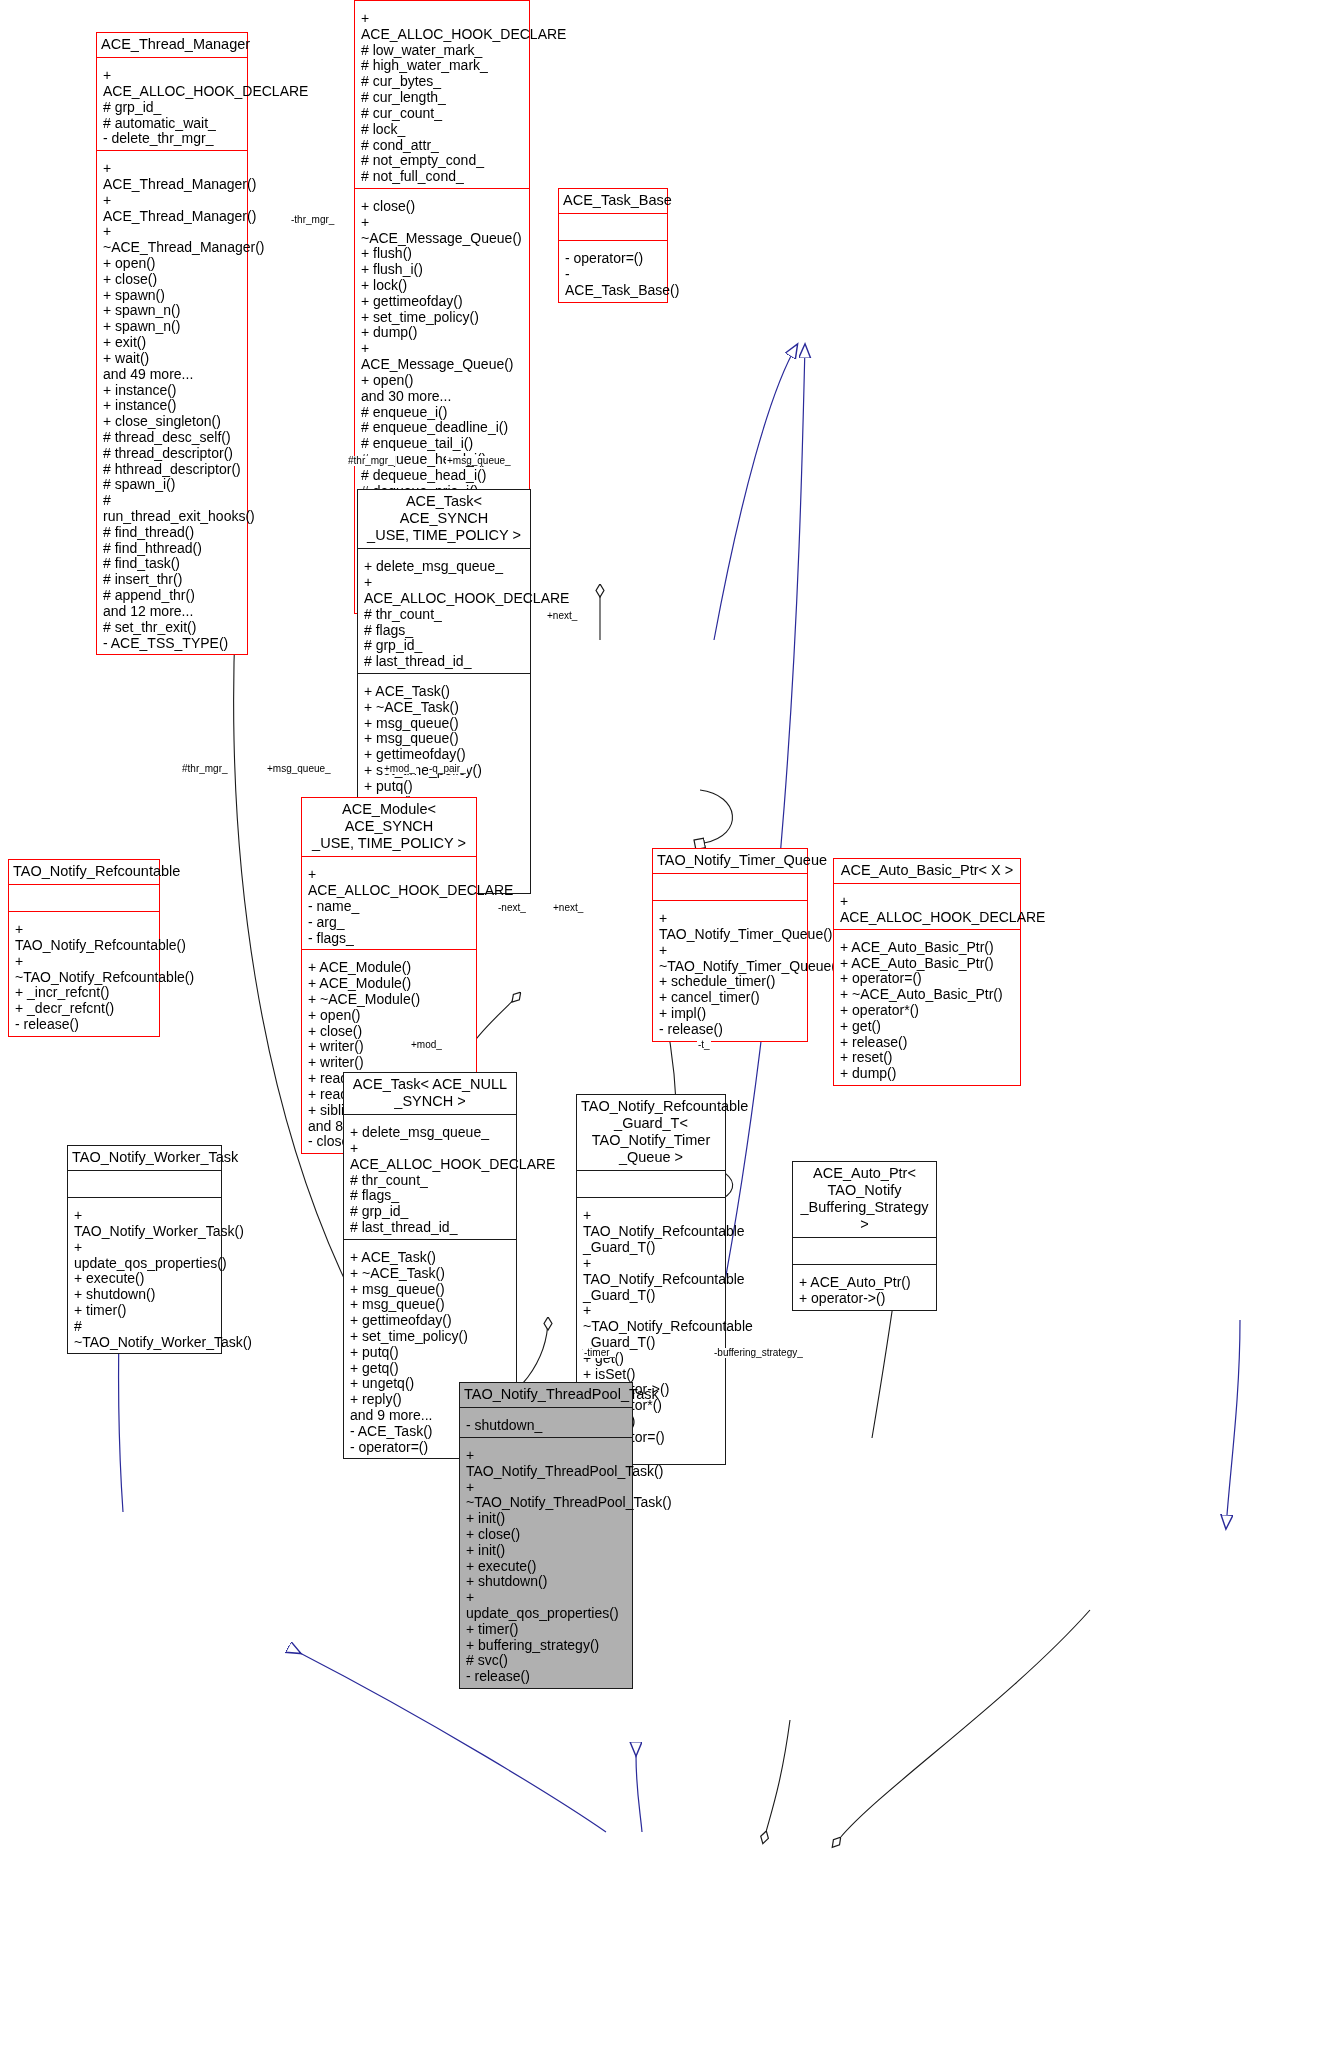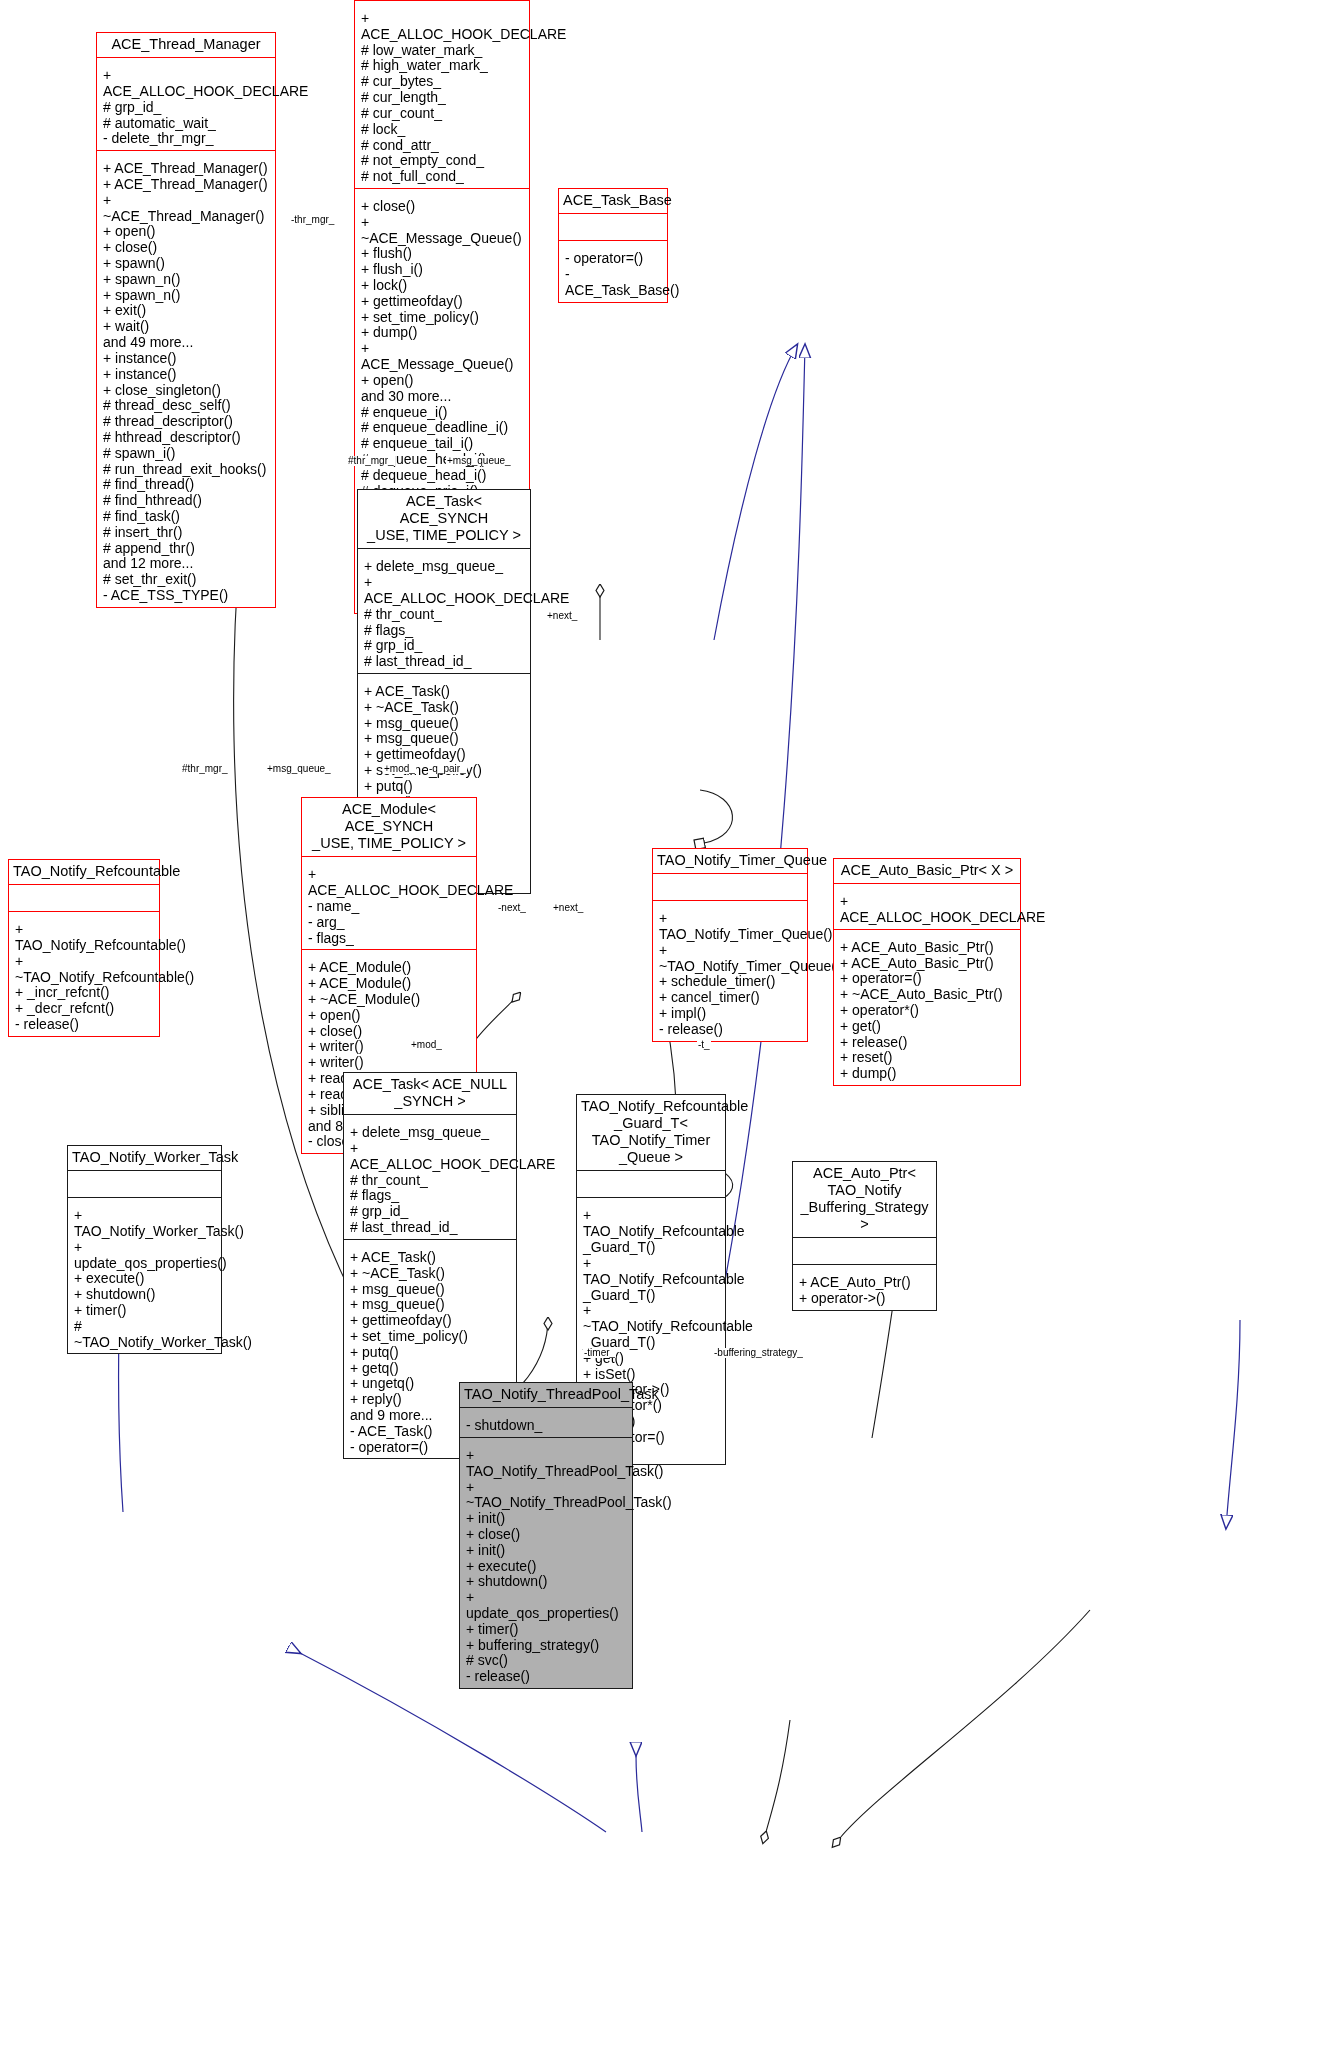--- a/index.html
+++ b/index.html
@@ -85,21 +85,21 @@
 
     <path d="M123,1512 C118,1440 118,1350 120,1288" stroke="#2a2a9a" fill="none" stroke-width="1.2" marker-end="url(#arrowHollow)"></path>
 
     <path d="M300,1653 C430,1720 560,1800 606,1832" stroke="#2a2a9a" fill="none" stroke-width="1.2" marker-start="url(#arrowHollow)"></path>
 
     <path d="M636,1755 C636,1790 640,1810 642,1832" stroke="#2a2a9a" fill="none" stroke-width="1.2" marker-start="url(#arrowHollow)"></path>
 
     <path d="M1240,1320 C1240,1400 1230,1470 1226,1528" stroke="#2a2a9a" fill="none" stroke-width="1.2" marker-end="url(#arrowHollow)"></path>
   </svg>
 
-  <div class="node red" style="left:96px;top:32px;width:180px;">
+  <div class="node red" style="left:96px;top:32px;width:152px;">
     <div class="title">ACE_Thread_Manager</div>
     <div class="sec attrs">
       <div class="row">+ ACE_ALLOC_HOOK_DECLARE
 # grp_id_
 # automatic_wait_
 - delete_thr_mgr_</div>
     </div>
     <div class="sec ops">
       <div class="row">+ ACE_Thread_Manager()
 + ACE_Thread_Manager()

